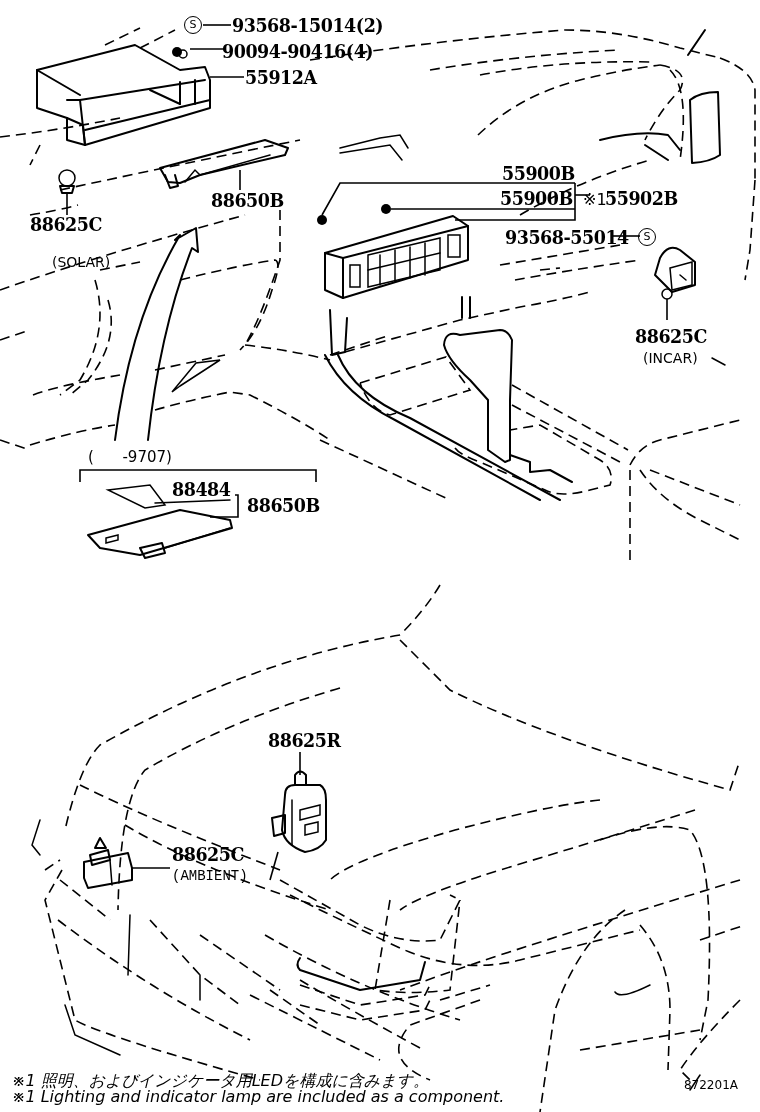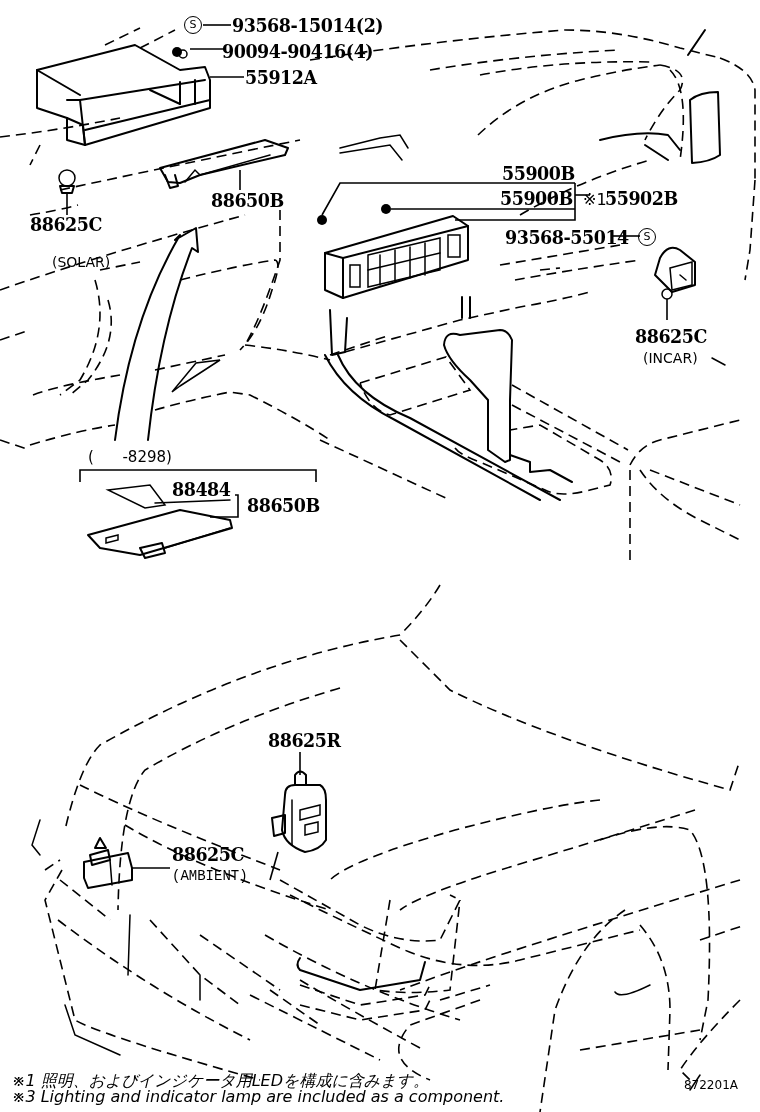--- a/index.html
+++ b/index.html
@@ -241,24 +241,24 @@
 <div class="part" style="left:500px;top:189px;">55900B</div>
 <div class="mark" style="left:583px;top:192px;">※1</div>
 <div class="part" style="left:605px;top:189px;">55902B</div>
 
 <div class="part" style="left:505px;top:228px;">93568-55014</div>
 <div class="screw" style="left:638px;top:228px;">S</div>
 
 <div class="part" style="left:635px;top:327px;">88625C</div>
 <div class="sub" style="left:643px;top:351px;">(INCAR)</div>
 
-<div class="sub" style="left:88px;top:450px;font-size:15px;white-space:pre;">(      -8298)</div>
+<div class="sub" style="left:88px;top:450px;font-size:15px;white-space:pre;">(      -9707)</div>
 <div class="part" style="left:172px;top:480px;">88484</div>
 <div class="part" style="left:247px;top:496px;">88650B</div>
 
 <div class="part" style="left:268px;top:731px;">88625R</div>
 
 <div class="part" style="left:172px;top:845px;">88625C</div>
 <div class="sub" style="left:172px;top:869px;font-family:Liberation Mono, monospace;">(AMBIENT)</div>
 
 <div class="note" style="top:1073px;">※1 照明、およびインジケータ用LEDを構成に含みます。</div>
-<div class="note" style="top:1089px;">※3 Lighting and indicator lamp are included as a component.</div>
+<div class="note" style="top:1089px;">※1 Lighting and indicator lamp are included as a component.</div>
 <div class="ref">872201A</div>
 
 </body></html>

